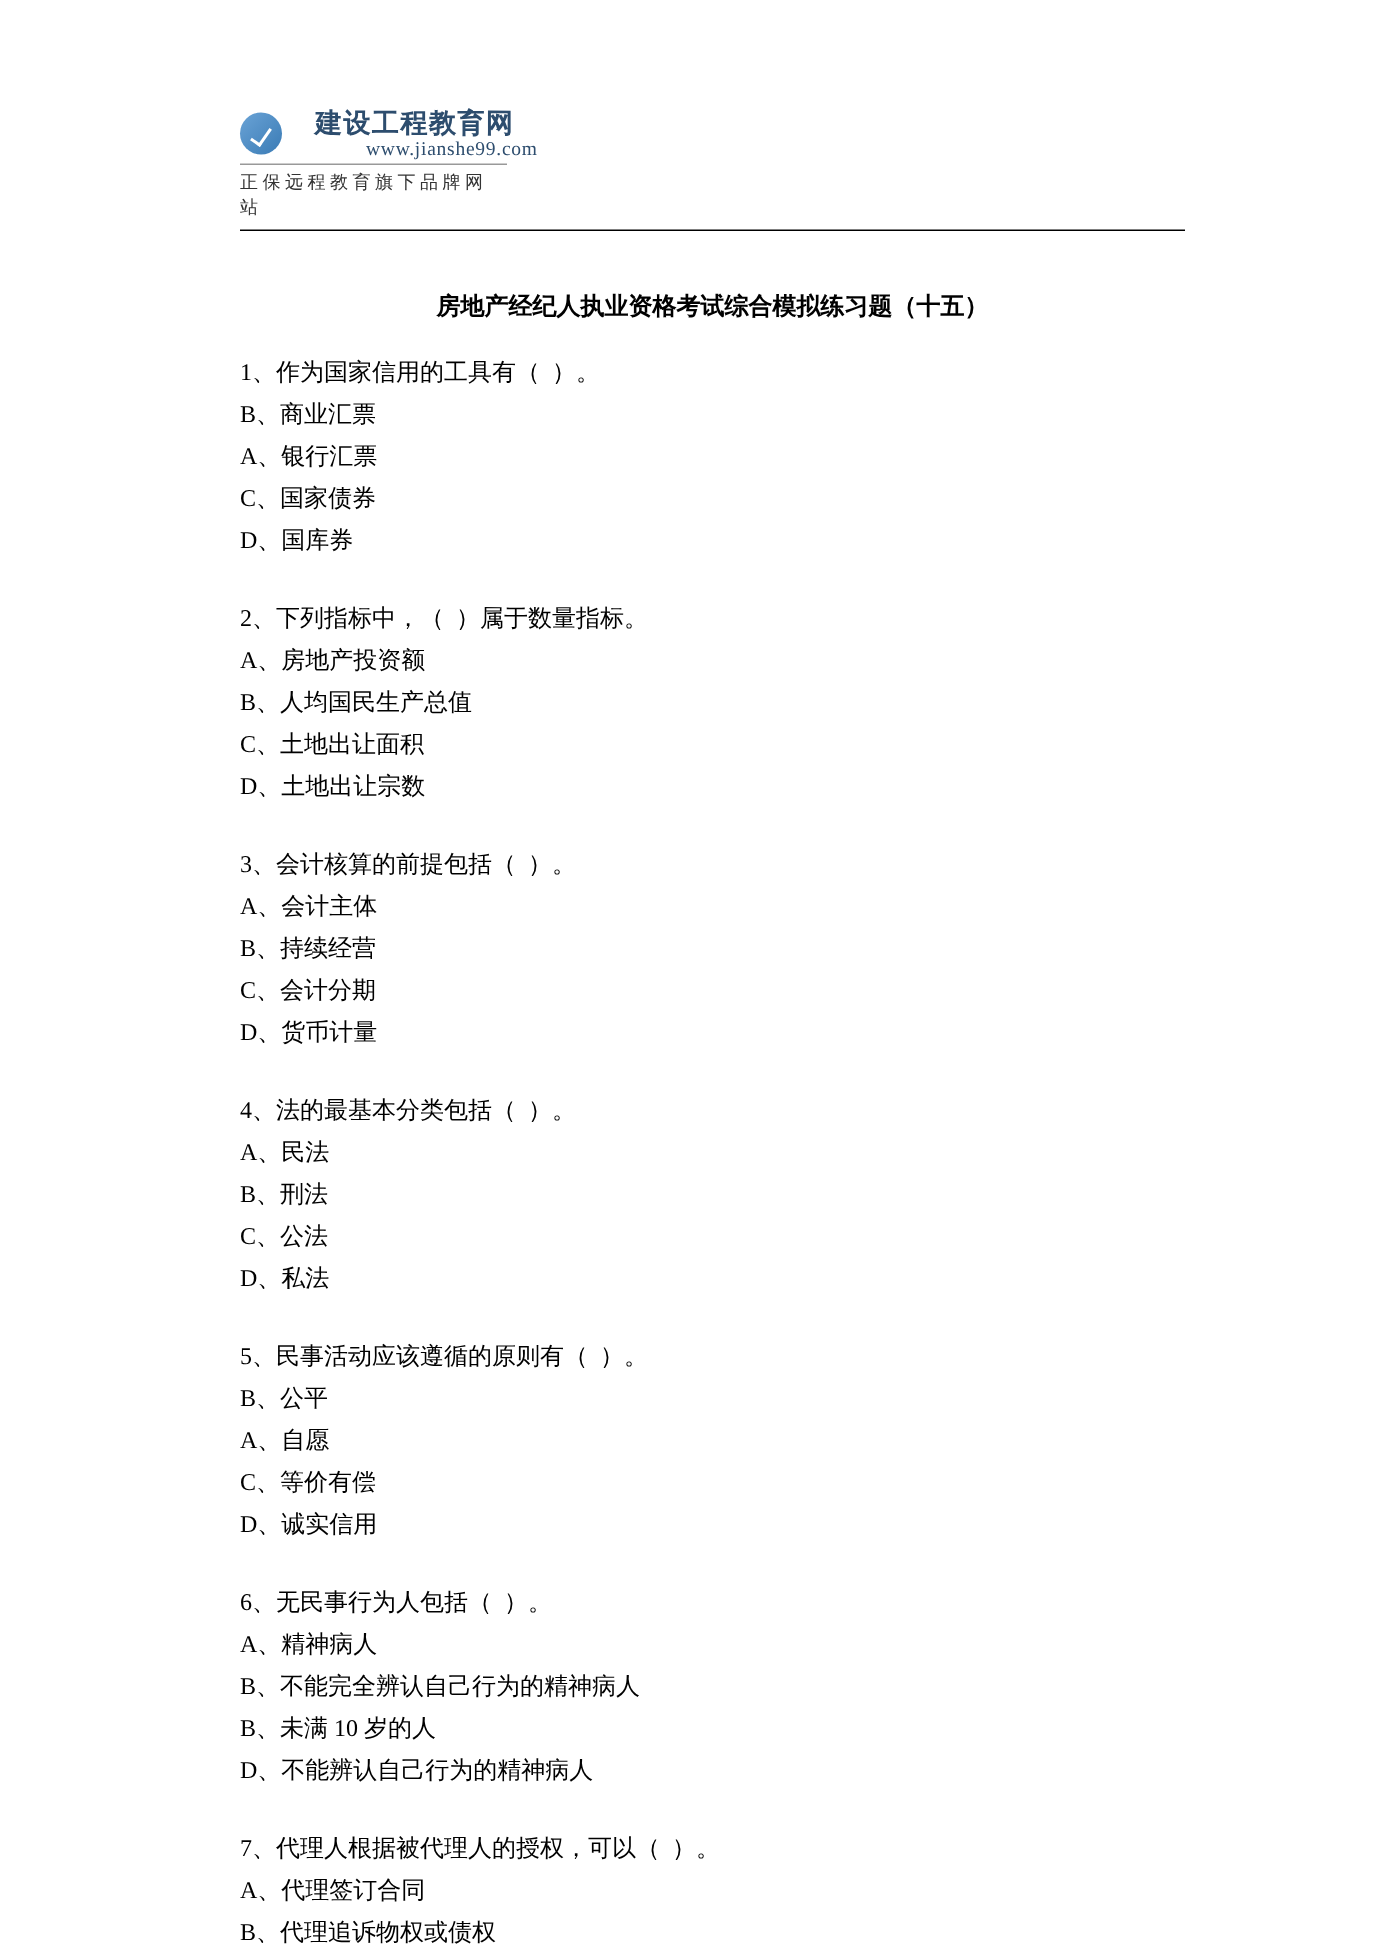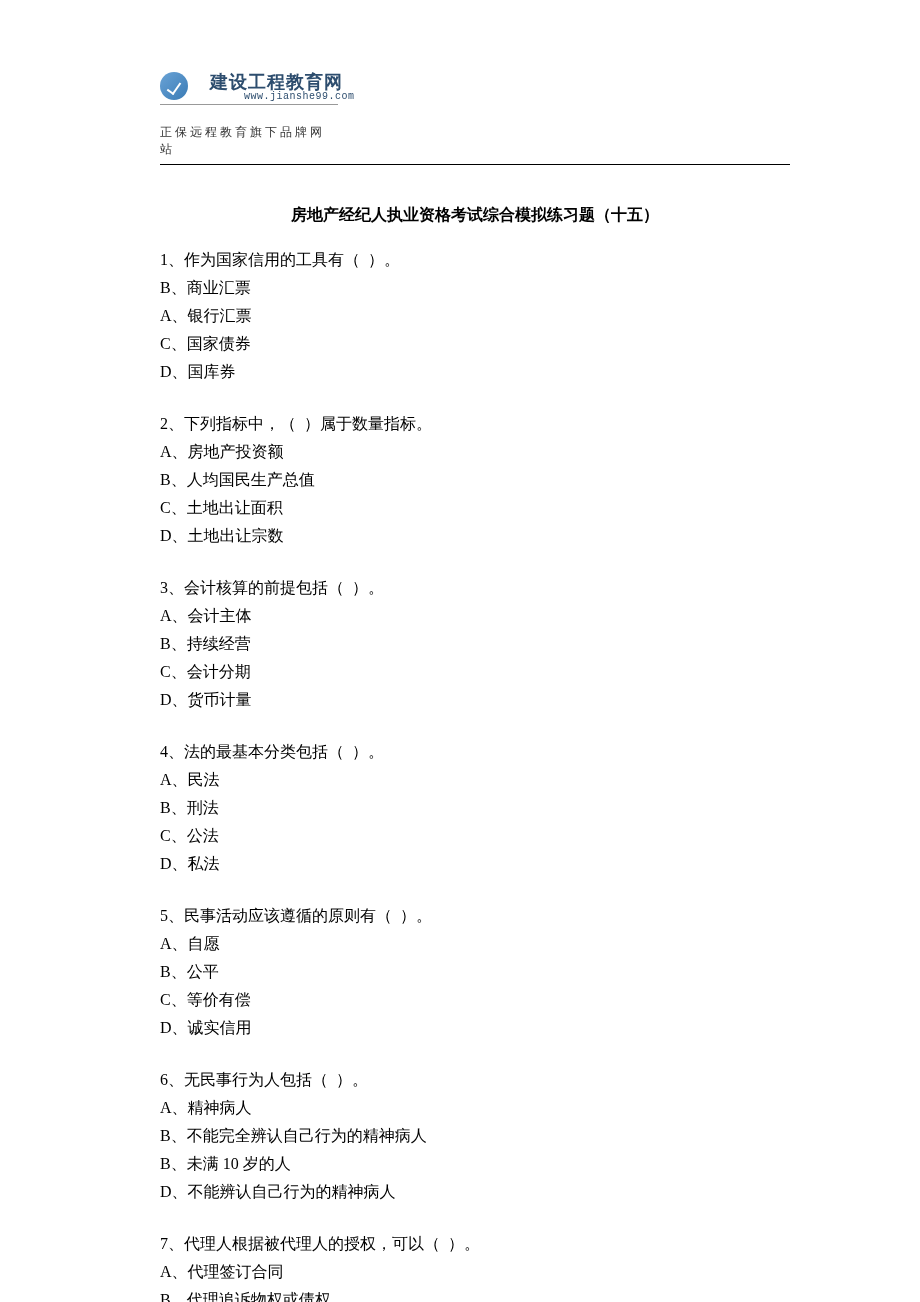--- a/index.html
+++ b/index.html
@@ -41,35 +41,35 @@
       transform: rotate(35deg);
     }
     .logo-text-cn {
       font-family: "SimHei", "黑体", sans-serif;
       font-weight: bold;
       font-size: 18px;
       color: #2d4d6e;
       letter-spacing: 1px;
     }
     .logo-text-url {
-      font-family: Liberation Mono, monospace;
-      font-size: 10px;
+      font-family: Liberation Serif, serif;
+      font-size: 13px;
       color: #2d4d6e;
       margin-left: 34px;
       margin-top: -3px;
       letter-spacing: 0.5px;
     }
     .logo-slogan {
       font-family: "SimHei", "黑体", sans-serif;
       font-size: 12px;
       color: #333;
       letter-spacing: 3px;
       margin-top: 2px;
       border-top: 1px solid #999;
-      padding-top: 19px;
+      padding-top: 3px;
       width: 178px;
     }
     .hr-line {
       border: none;
       border-top: 1.5px solid #000;
       margin: 6px 0 40px 0;
     }
     .doc-title {
       text-align: center;
       font-family: "SimSun", "宋体", serif;
@@ -134,22 +134,22 @@
   <div class="question-block">
     <div class="q-line">4、法的最基本分类包括（  ）。</div>
     <div class="opt-line">A、民法</div>
     <div class="opt-line">B、刑法</div>
     <div class="opt-line">C、公法</div>
     <div class="opt-line">D、私法</div>
   </div>
 
   <div class="question-block">
     <div class="q-line">5、民事活动应该遵循的原则有（  ）。</div>
+    <div class="opt-line">B、公平</div>
     <div class="opt-line">A、自愿</div>
-    <div class="opt-line">B、公平</div>
     <div class="opt-line">C、等价有偿</div>
     <div class="opt-line">D、诚实信用</div>
   </div>
 
   <div class="question-block">
     <div class="q-line">6、无民事行为人包括（  ）。</div>
     <div class="opt-line">A、精神病人</div>
     <div class="opt-line">B、不能完全辨认自己行为的精神病人</div>
     <div class="opt-line">B、未满 10 岁的人</div>
     <div class="opt-line">D、不能辨认自己行为的精神病人</div>

